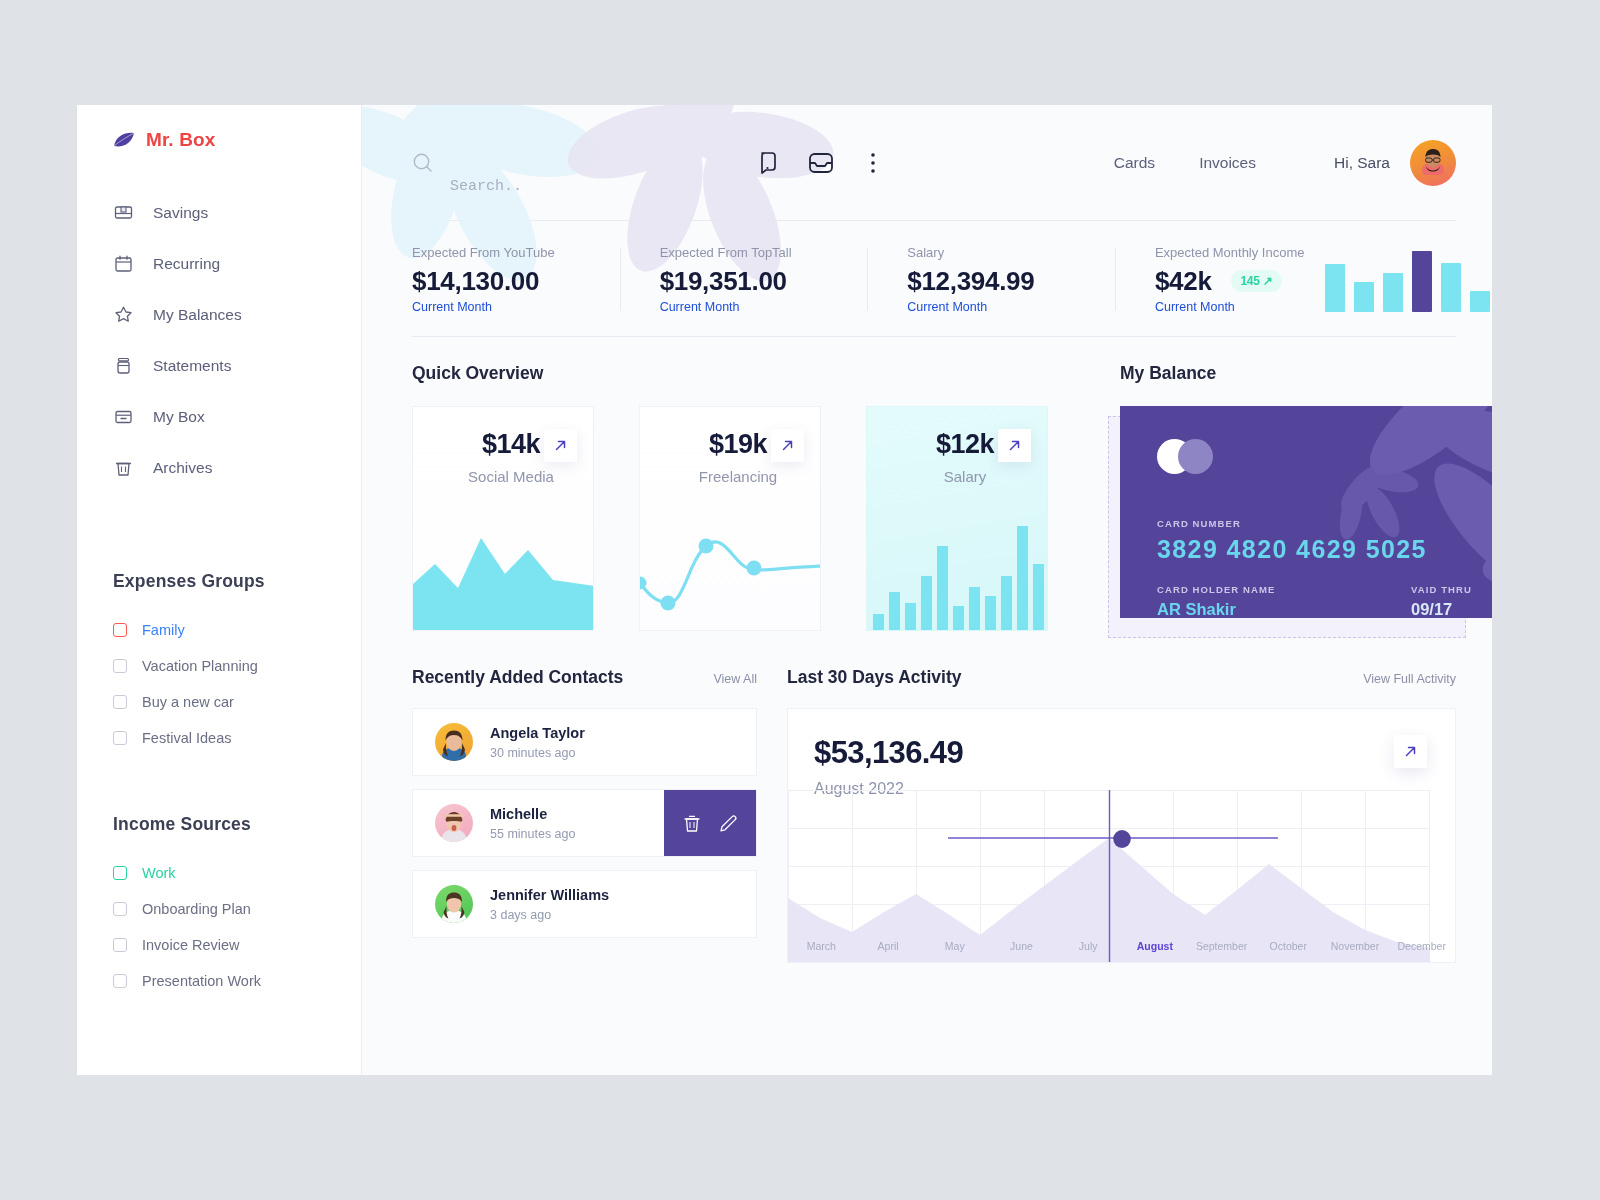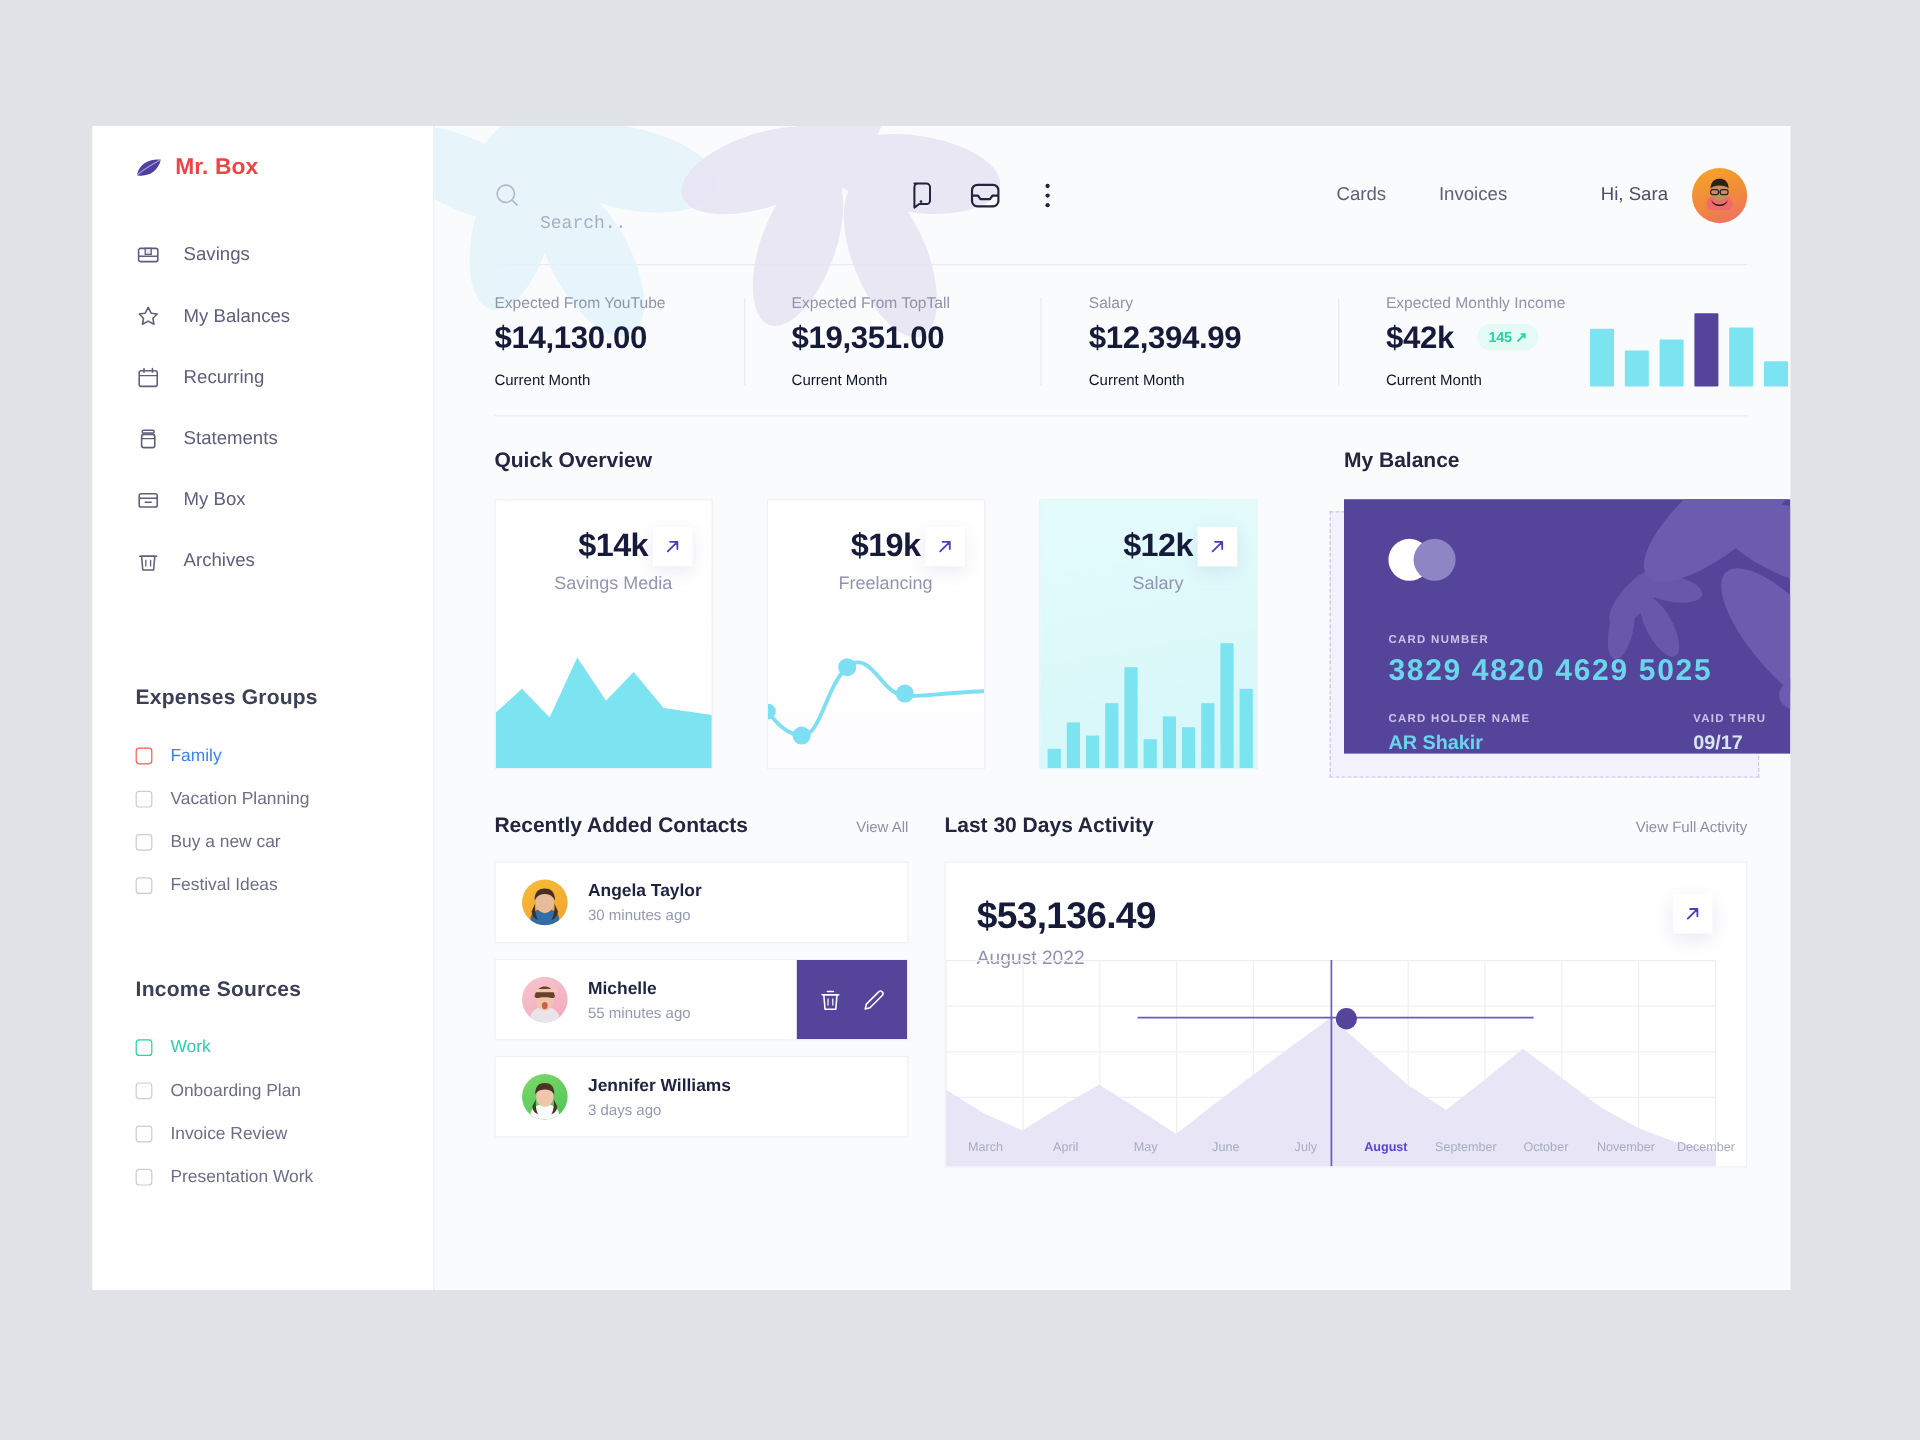--- a/index.html
+++ b/index.html
@@ -106,21 +106,21 @@
     padding: 24px 36px 22px 50px;
   }
   .stat { flex: 1; padding-left: 0; position: relative; }
   .stat + .stat { padding-left: 40px; }
   .stat + .stat::before {
     content: ""; position: absolute; left: 0; top: 3px; bottom: 3px;
     width: 1px; background: #e9ebf2;
   }
   .stat-label { font-size: 13px; color: #8f94ab; }
   .stat-value { font-size: 26px; font-weight: bold; color: #161b39; margin-top: 6px; letter-spacing: -.3px; }
-  .stat-sub { font-size: 12.5px; color: #0f172a; margin-top: 13px; }
+  .stat-sub { font-size: 12.5px; color: #1d4ed8; margin-top: 3px; }
   .stat-wide { flex: 1.45; display: flex; align-items: flex-end; gap: 20px; }
   .stat-wide-left { flex: 0 0 auto; }
   .badge {
     display: inline-flex; align-items: center; gap: 3px;
     background: #e3fbf4; color: #2ad3a4;
     font-size: 12px; font-weight: bold;
     border-radius: 11px; padding: 4px 10px; margin-left: 12px;
     vertical-align: 5px;
   }
   .minibars { display: flex; align-items: flex-end; gap: 9px; height: 62px; margin-left: auto; padding-bottom: 2px; }
@@ -251,34 +251,34 @@
               <rect x="1.5" y="4" width="16" height="11" rx="1.5" fill="none" stroke="#5c607a" stroke-width="1.3"></rect>
               <rect x="7" y="4" width="5" height="5" fill="#e7e8f0" stroke="#5c607a" stroke-width="1.1"></rect>
               <path d="M1.5 10.5h16" stroke="#5c607a" stroke-width="1.2"></path>
             </svg>
         </span>
         <span class="nav-label">Savings</span>
       </div>
       <div class="nav-item">
         <span class="nav-icon">
           <svg width="19" height="19" viewBox="0 0 19 19">
-              <path d="M9.5 2.2 12 7l5 .7-3.6 3.5.9 5-4.8-2.6L4.7 16.2l.9-5L2 7.7 7 7Z" fill="none" stroke="#5c607a" stroke-width="1.3" stroke-linejoin="round"></path>
-            </svg>
-        </span>
-        <span class="nav-label">My Balances</span>
+              <rect x="2" y="4" width="15" height="13" rx="1.5" fill="none" stroke="#5c607a" stroke-width="1.3"></rect>
+              <path d="M2 8h15" stroke="#5c607a" stroke-width="1.2"></path>
+              <path d="M6 2.2v3M13 2.2v3" stroke="#5c607a" stroke-width="1.3" stroke-linecap="round"></path>
+            </svg>
+        </span>
+        <span class="nav-label">Recurring</span>
       </div>
       <div class="nav-item">
         <span class="nav-icon">
           <svg width="19" height="19" viewBox="0 0 19 19">
-              <rect x="2" y="4" width="15" height="13" rx="1.5" fill="none" stroke="#5c607a" stroke-width="1.3"></rect>
-              <path d="M2 8h15" stroke="#5c607a" stroke-width="1.2"></path>
-              <path d="M6 2.2v3M13 2.2v3" stroke="#5c607a" stroke-width="1.3" stroke-linecap="round"></path>
-            </svg>
-        </span>
-        <span class="nav-label">Recurring</span>
+              <path d="M9.5 2.2 12 7l5 .7-3.6 3.5.9 5-4.8-2.6L4.7 16.2l.9-5L2 7.7 7 7Z" fill="none" stroke="#5c607a" stroke-width="1.3" stroke-linejoin="round"></path>
+            </svg>
+        </span>
+        <span class="nav-label">My Balances</span>
       </div>
       <div class="nav-item">
         <span class="nav-icon">
           <svg width="19" height="19" viewBox="0 0 19 19">
               <rect x="4" y="6" width="11" height="11" rx="2" fill="none" stroke="#5c607a" stroke-width="1.3"></rect>
               <rect x="4.5" y="2.5" width="10" height="2.4" rx="1" fill="none" stroke="#5c607a" stroke-width="1.2"></rect>
               <path d="M4 9.5h11" stroke="#5c607a" stroke-width="1.1"></path>
             </svg>
         </span>
         <span class="nav-label">Statements</span>
@@ -469,21 +469,21 @@
     <div class="row2">
 
       <div class="qo">
         <div class="sec-head">
           <span class="sec-title">Quick Overview</span>
         </div>
         <div class="qo-cards">
 
           <div class="qo-card">
             <div class="qo-amt">$14k</div>
-            <div class="qo-name">Savings Media</div>
+            <div class="qo-name">Social Media</div>
             <span class="qo-arrow">
               <svg width="15" height="15" viewBox="0 0 15 15">
                   <path d="M3.5 11.5 11.5 3.5M5.5 3.5h6v6" fill="none" stroke="#4a3fc0" stroke-width="1.5" stroke-linecap="round" stroke-linejoin="round"></path>
                 </svg>
             </span>
             <svg class="qo-chart" viewBox="0 0 182 120" preserveAspectRatio="none">
               <path d="M0 74 L22 54 L45 78 L68 28 L92 64 L115 40 L140 70 L182 76 L182 120 L0 120 Z" fill="#7ce3f0"></path>
             </svg>
           </div>
 

